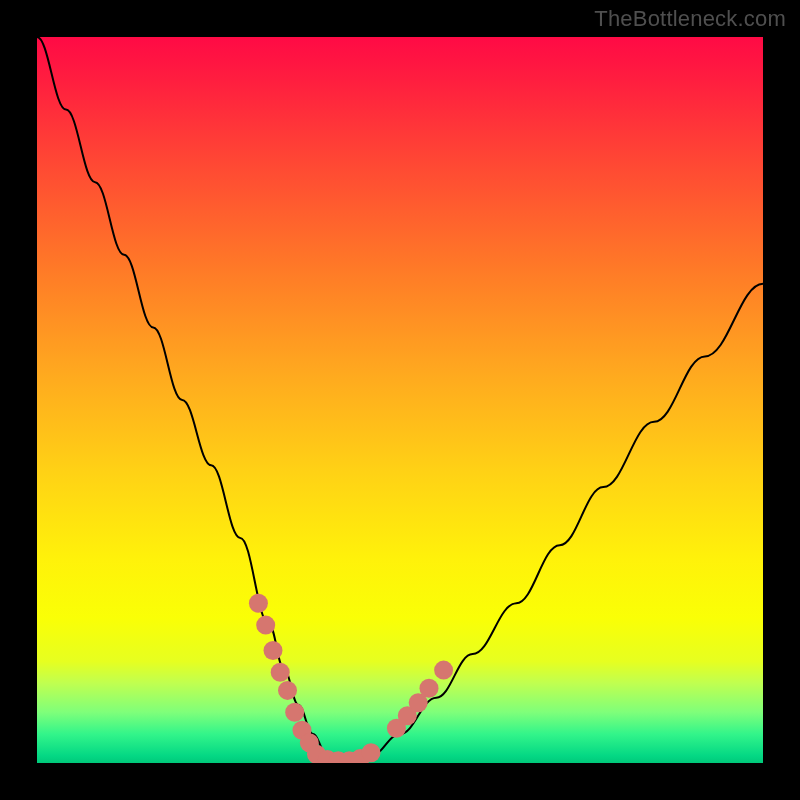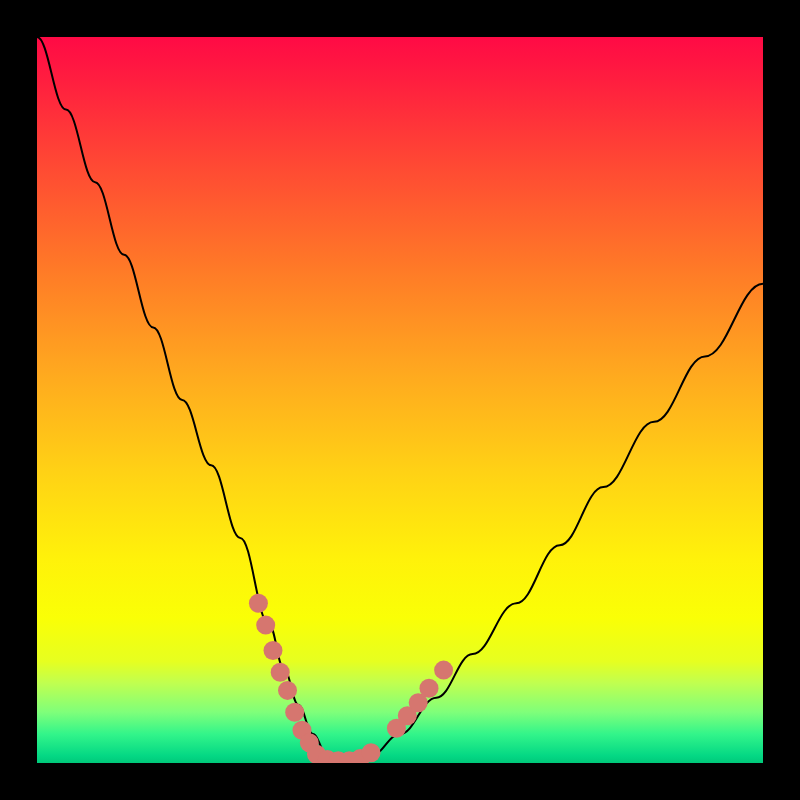--- a/index.html
+++ b/index.html
@@ -57,20 +57,21 @@
     left: 0;
     top: 0;
     width: 726px;
     height: 726px;
   }
 </style>
 </head>
 <body>
 
 <div class="frame">
+  <div class="wm">TheBottleneck.com</div>
 
   <div class="plot-area">
     <svg class="curve" viewBox="0 0 726 726" preserveAspectRatio="none">
       <path id="curve-path" fill="none" stroke-width="2" d="M 0.0 0.0 C 11.6 0.0, 17.4 72.6, 29.0 72.6 C 40.7 72.6, 46.5 145.2, 58.1 145.2 C 69.7 145.2, 75.5 217.8, 87.1 217.8 C 98.7 217.8, 104.5 290.4, 116.2 290.4 C 127.8 290.4, 133.6 363.0, 145.2 363.0 C 156.8 363.0, 162.6 428.3, 174.2 428.3 C 185.9 428.3, 191.7 500.9, 203.3 500.9 C 214.9 500.9, 220.7 588.1, 232.3 588.1 C 238.1 588.1, 241.0 631.6, 246.8 631.6 C 252.6 631.6, 255.6 667.9, 261.4 667.9 C 267.2 667.9, 270.1 697.0, 275.9 697.0 C 281.7 697.0, 284.6 718.7, 290.4 718.7 C 296.2 718.7, 299.1 726.0, 304.9 726.0 C 310.7 726.0, 313.6 726.0, 319.4 726.0 C 325.2 726.0, 328.2 718.7, 334.0 718.7 C 345.6 718.7, 351.4 697.0, 363.0 697.0 C 377.5 697.0, 384.8 660.7, 399.3 660.7 C 413.8 660.7, 421.1 617.1, 435.6 617.1 C 453.0 617.1, 461.7 566.3, 479.2 566.3 C 496.6 566.3, 505.3 508.2, 522.7 508.2 C 540.1 508.2, 548.9 450.1, 566.3 450.1 C 586.6 450.1, 596.8 384.8, 617.1 384.8 C 637.4 384.8, 647.6 319.4, 667.9 319.4 C 691.2 319.4, 702.8 246.8, 726.0 246.8" stroke="#000000"></path>
       <g id="markers">
           <circle cx="221.4" cy="566.3" r="9.5" fill="#d6766f"></circle>
           <circle cx="228.7" cy="588.1" r="9.5" fill="#d6766f"></circle>
           <circle cx="236.0" cy="613.5" r="9.5" fill="#d6766f"></circle>
           <circle cx="243.2" cy="635.3" r="9.5" fill="#d6766f"></circle>
           <circle cx="250.5" cy="653.4" r="9.5" fill="#d6766f"></circle>

